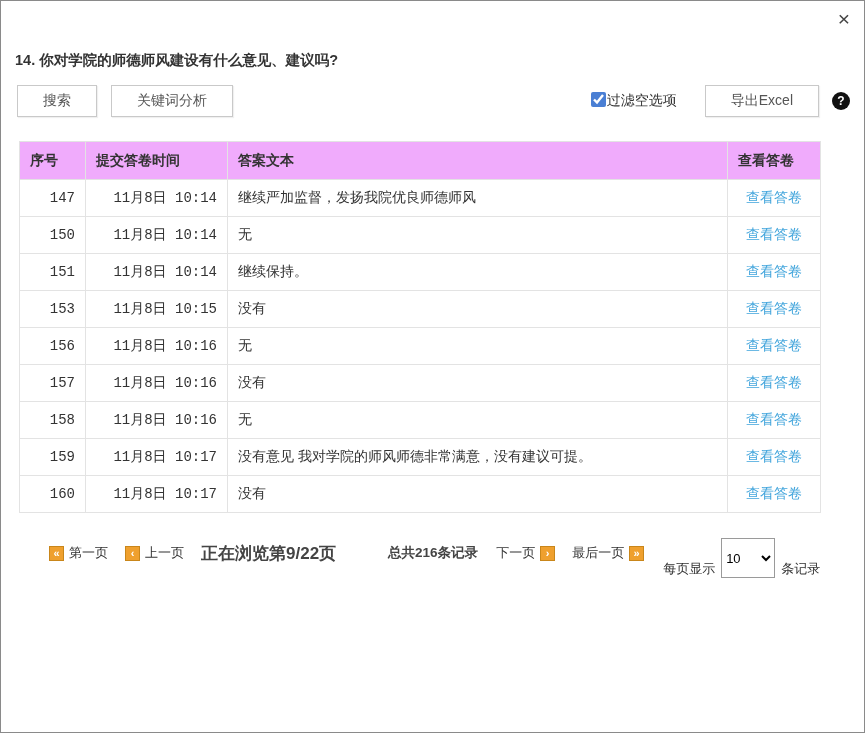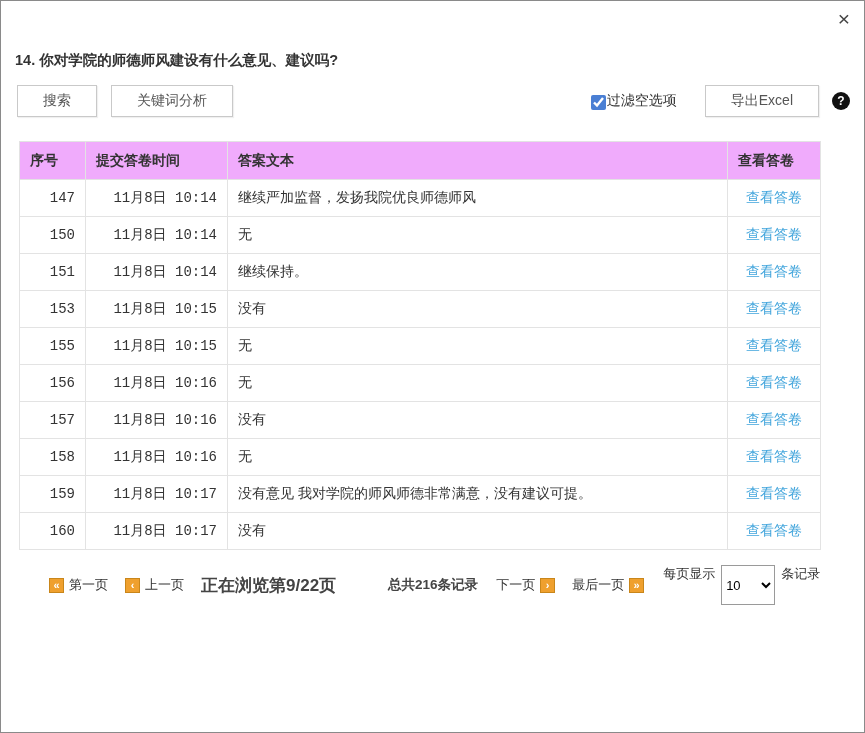--- a/index.html
+++ b/index.html
@@ -32,21 +32,21 @@
   }
   .search-input::placeholder { color:#a9a9a9; }
   .btn {
     height:32px; border:1px solid #c9c9c9; background:#fff;
     font-size:14px; color:#555; padding:0 25px; cursor:pointer;
     font-family:inherit; box-shadow:1px 1px 1px rgba(0,0,0,0.06);
   }
   .btn-search { margin-left:2px; }
   .btn-keyword { margin-left:14px; }
   .spacer { flex:1; }
-  .filter-wrap { display:flex; align-items:flex-end; gap:1px; font-size:14px; color:#333; }
+  .filter-wrap { display:flex; align-items:flex-start; gap:1px; font-size:14px; color:#333; }
   .filter-wrap input[type=checkbox] {
     width:15px; height:15px; accent-color:#4a7fd4; cursor:pointer;
   }
   .btn-export { margin-left:28px; }
   .help-circle {
     margin-left:13px; width:18px; height:18px; border-radius:50%;
     background:#111; color:#fff; font-size:12px; font-weight:bold;
     display:flex; align-items:center; justify-content:center; cursor:pointer;
   }
   table.answers {
@@ -75,21 +75,21 @@
   }
   .pg-group { display:flex; align-items:center; gap:5px; margin-right:17px; cursor:pointer; }
   .pg-icon {
     width:15px; height:15px; background:#efa02e; border:1px solid #c9861a;
     color:#fff; font-size:11px; font-weight:bold; line-height:13px;
     text-align:center; display:inline-block;
   }
   .pg-label { color:#333; }
   .pg-current { font-weight:bold; color:#444; margin-right:52px; font-size:17px; }
   .pg-total { font-weight:bold; color:#444; margin-right:18px; font-size:13.5px; }
-  .perpage { display:flex; align-items:flex-start; gap:6px; margin-left:2px; }
+  .perpage { display:flex; align-items:flex-end; gap:6px; margin-left:2px;margin-top:10px; }
   .perpage select {
     width:54px; height:40px; font-size:13px; border:1px solid #9a9a9a;
     font-family:inherit; background:#fff; cursor:pointer;
   }
 </style>
 </head>
 <body>
 
 <div class="dialog">
 
@@ -148,28 +148,20 @@
 
     <tr>
       <td class="cell-no">153</td>
       <td class="cell-time">11月8日 10:15</td>
       <td class="cell-text">没有</td>
       <td class="cell-view">
         <a class="view-link">查看答卷</a>
       </td>
     </tr>
 
-    <tr>
-      <td class="cell-no">155</td>
-      <td class="cell-time">11月8日 10:15</td>
-      <td class="cell-text">无</td>
-      <td class="cell-view">
-        <a class="view-link">查看答卷</a>
-      </td>
-    </tr>
 
     <tr>
       <td class="cell-no">156</td>
       <td class="cell-time">11月8日 10:16</td>
       <td class="cell-text">无</td>
       <td class="cell-view">
         <a class="view-link">查看答卷</a>
       </td>
     </tr>
 

